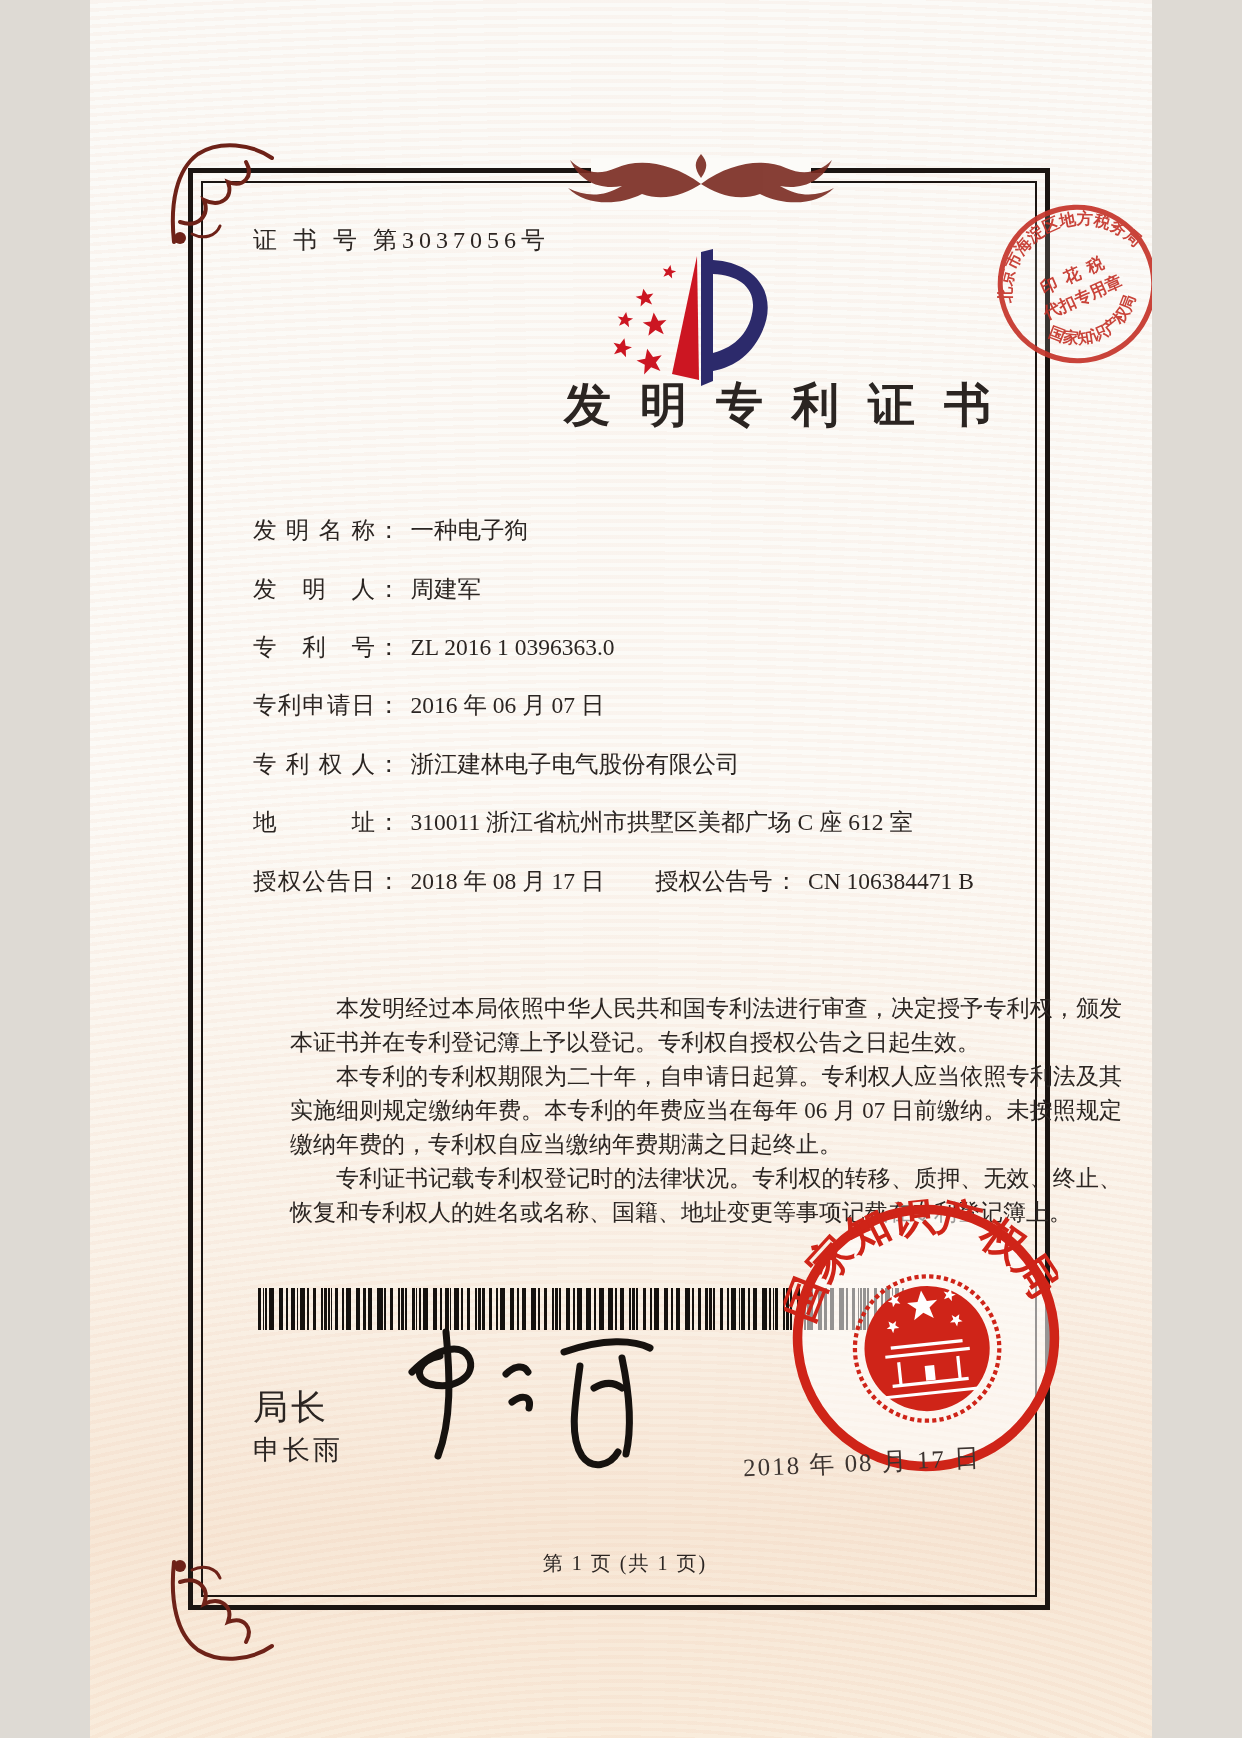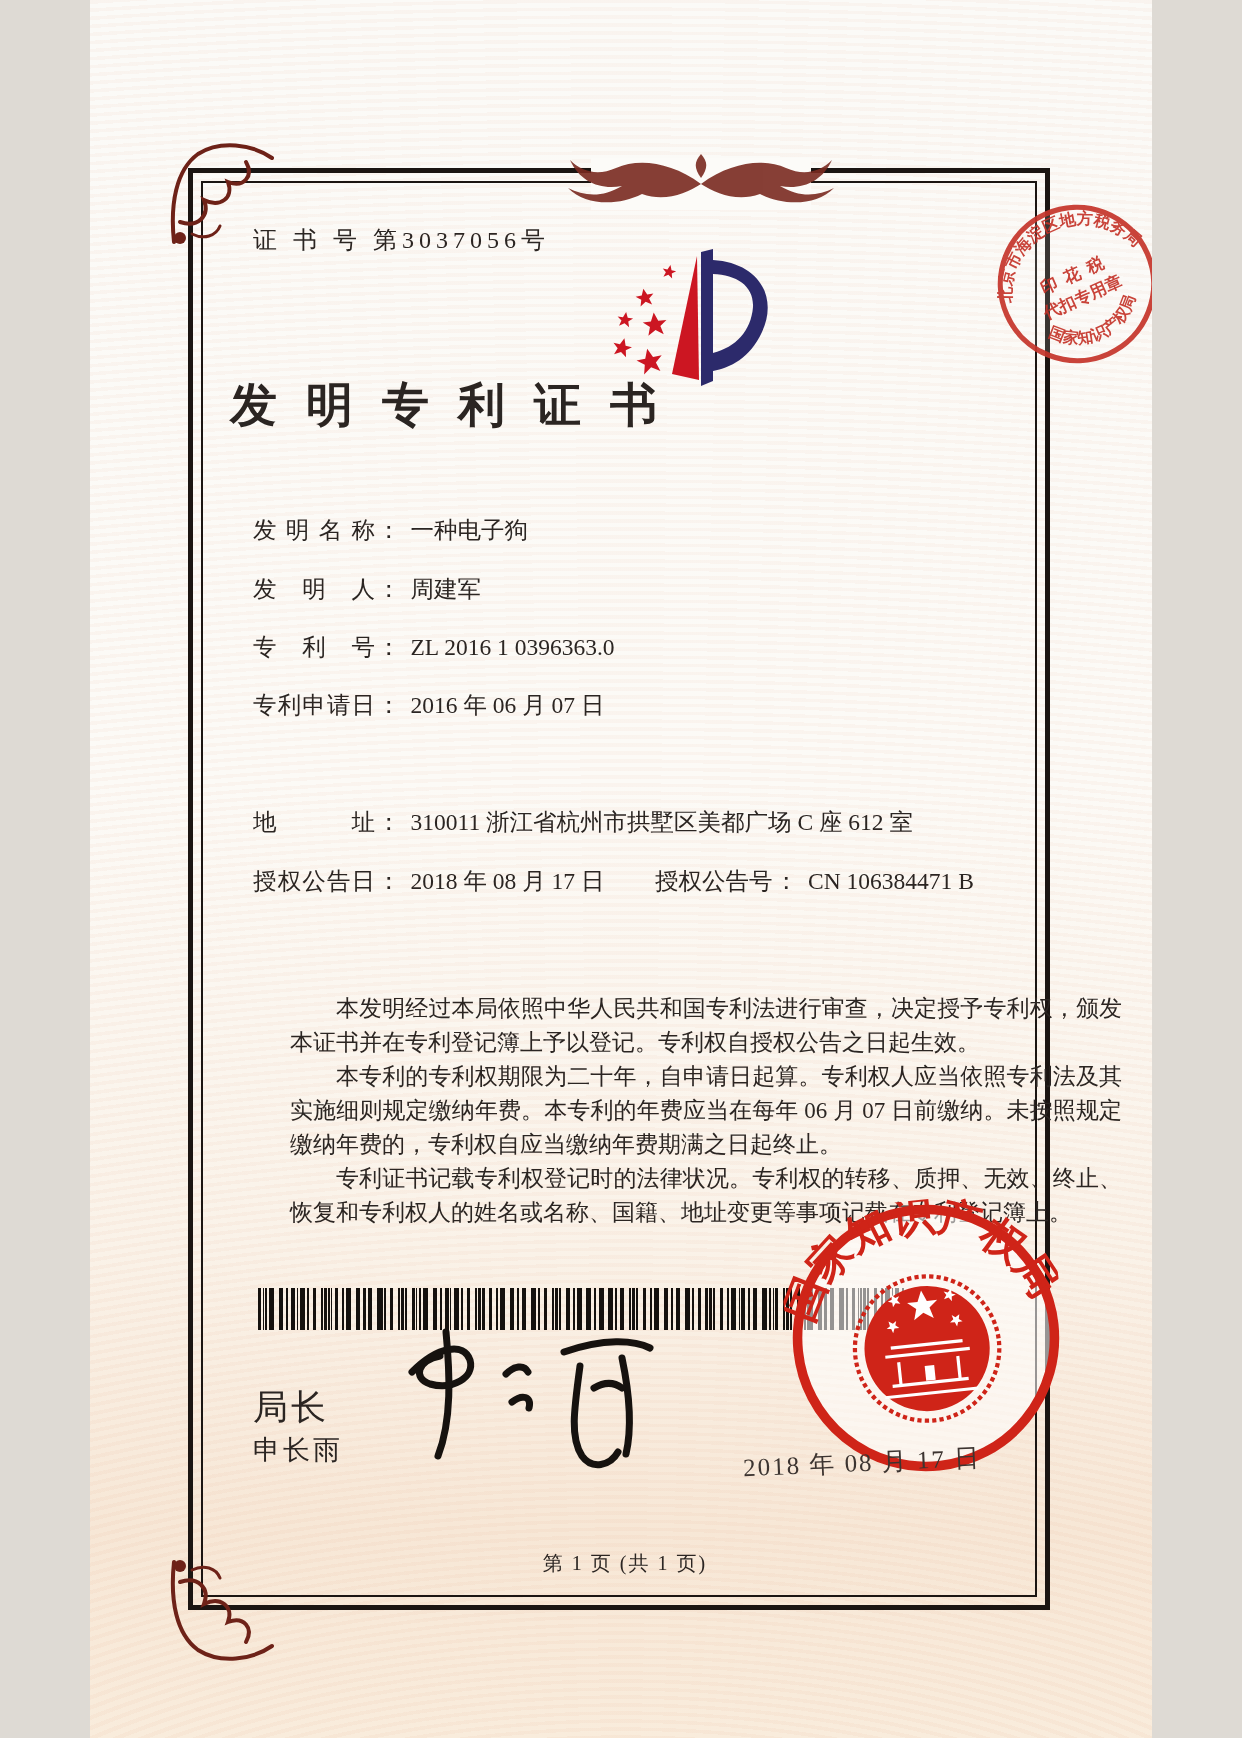--- a/index.html
+++ b/index.html
@@ -7,21 +7,21 @@
     position:relative;width:1062px;height:1738px;margin:0 auto;overflow:hidden;
     font-family:"Liberation Serif","DejaVu Serif",serif;color:#2b2522;
     background:
       repeating-radial-gradient(ellipse 1400px 700px at 50% 118%, rgba(218,128,88,0.05) 0 7px, rgba(255,255,255,0) 7px 16px),
       linear-gradient(180deg,#fbfaf7 0%,#fcfaf6 45%,#faf2e8 72%,#f7e7d6 88%,#f9ecdc 100%);
   }
   .frame-outer{position:absolute;left:98px;top:168px;right:102px;bottom:128px;border:5px solid #1b1512;}
   .frame-inner{position:absolute;left:111px;top:181px;right:115px;bottom:141px;border:2px solid #1b1512;}
   .abs{position:absolute;}
   .cert-no{left:163px;top:224px;font-size:24px;letter-spacing:5px;}
-  .title{left:140px;top:374px;width:790px;text-align:left;font-size:47px;font-weight:600;letter-spacing:29px;white-space:nowrap;}
+  .title{left:140px;top:374px;width:790px;text-align:right;font-size:47px;font-weight:600;letter-spacing:29px;white-space:nowrap;}
   .logo{left:518px;top:248px;width:172px;height:152px;}
   .tax-stamp{left:903px;top:200px;width:168px;height:168px;transform:rotate(-24deg);opacity:.92;}
   .frow{left:163px;font-size:23.5px;white-space:nowrap;}
   .flabel{display:inline-block;width:122px;text-align:justify;text-align-last:justify;vertical-align:bottom;}
   .fcolon{margin:0 10px 0 2px;}
   .frow2{position:absolute;left:402px;top:0;white-space:nowrap;}
   .r0{top:514px}.r1{top:573px}.r2{top:631px}.r3{top:689px}.r4{top:748px}.r5{top:806px}.r6{top:865px}
   .bodytext{left:163px;top:992px;width:832px;font-size:23px;line-height:34px;text-align:justify;margin-left:37px;}
   .bodytext p{margin:0;text-indent:2em;}
   .barcode{left:168px;top:1288px;width:646px;height:42px;
@@ -125,20 +125,23 @@
   </div>
   <div class="abs frow r1">
     <span class="flabel">发明人</span><span class="fcolon">：</span><span>周建军</span>
   </div>
   <div class="abs frow r2">
     <span class="flabel">专利号</span><span class="fcolon">：</span><span>ZL 2016 1 0396363.0</span>
   </div>
   <div class="abs frow r3">
     <span class="flabel">专利申请日</span><span class="fcolon">：</span><span>2016 年 06 月 07 日</span>
   </div>
+  <div class="abs frow r4">
+    <span class="flabel">专利权人</span><span class="fcolon">：</span><span>浙江建林电子电气股份有限公司</span>
+  </div>
   <div class="abs frow r5">
     <span class="flabel">地址</span><span class="fcolon">：</span><span>310011 浙江省杭州市拱墅区美都广场 C 座 612 室</span>
   </div>
   <div class="abs frow r6">
     <span class="flabel">授权公告日</span><span class="fcolon">：</span><span>2018 年 08 月 17 日</span>
     <span class="frow2">
       <span>授权公告号</span><span class="fcolon">：</span><span>CN 106384471 B</span>
     </span>
   </div>
 

